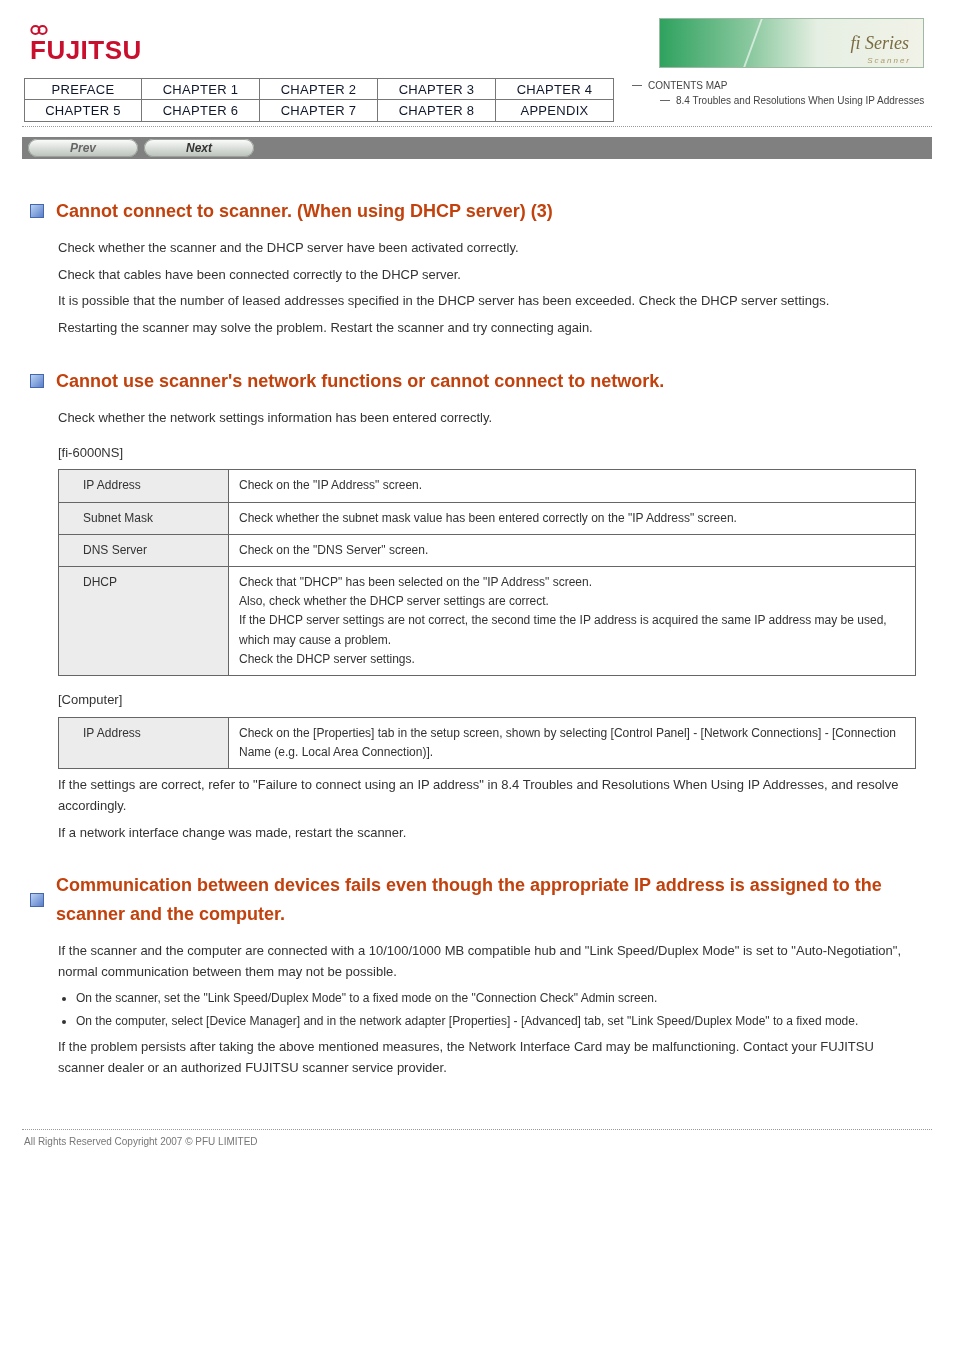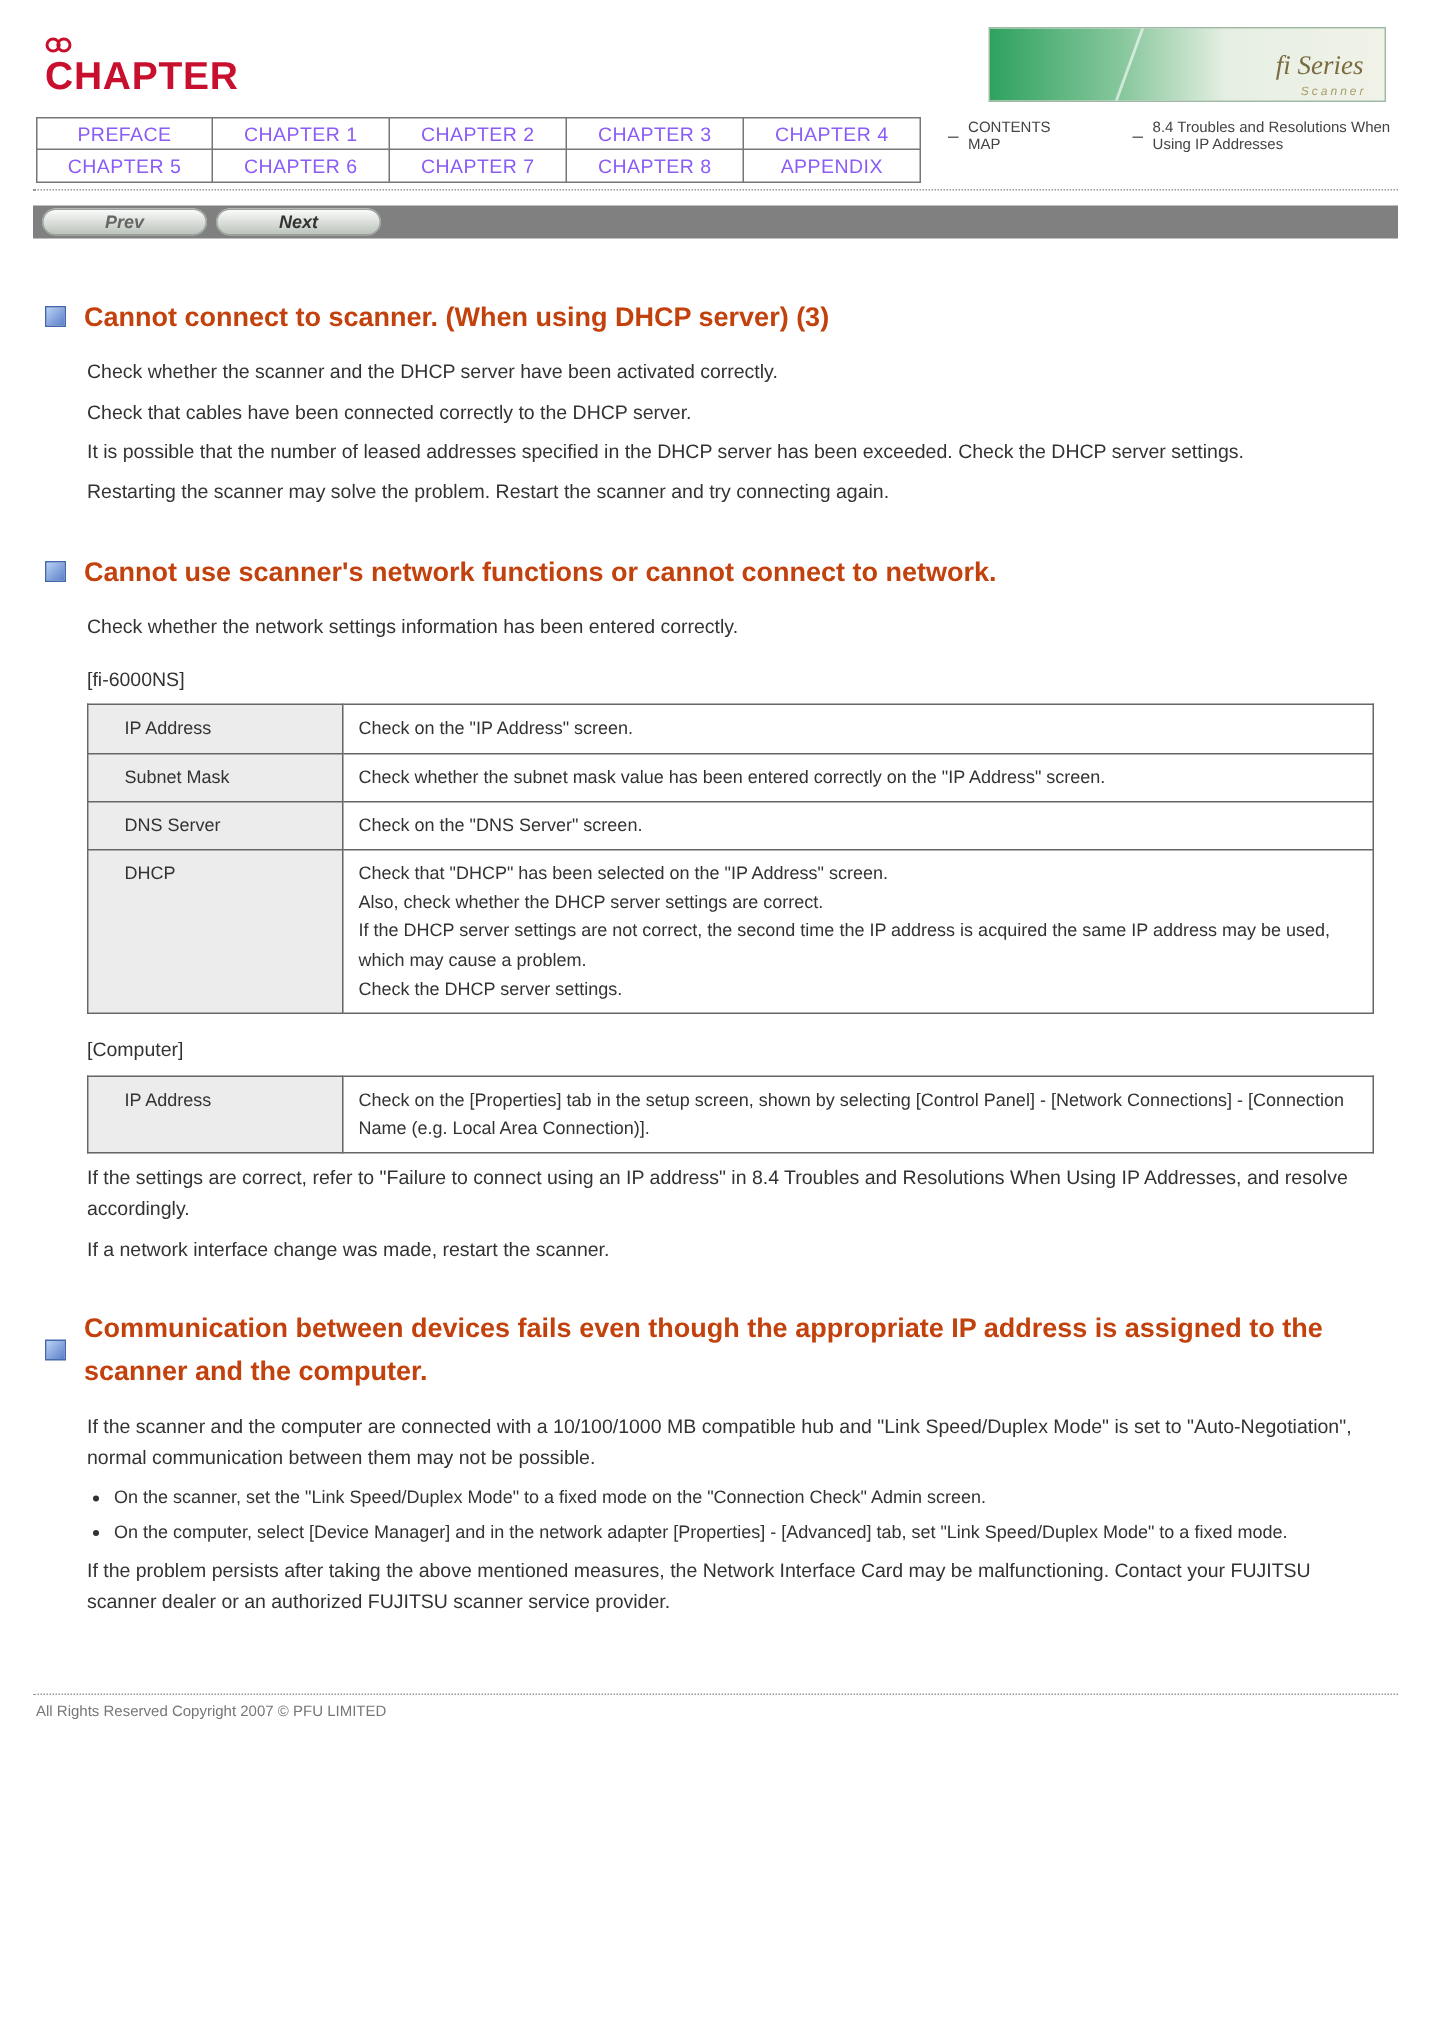--- a/index.html
+++ b/index.html
@@ -11,24 +11,24 @@
   .logo-dots { width:18px; height:18px; }
   .logo-text { font-weight:800; font-size:26px; letter-spacing:0.5px; color:#c8102e; font-family: sans-serif; }
   .fi-badge { width:265px; height:50px; border:1px solid #9fb9a4; background:linear-gradient(90deg,#2fa25f 0%,#8cc9a0 35%,#e6efe3 60%,#f1f2e8 100%); position:relative; display:flex; align-items:center; justify-content:flex-end; padding-right:14px; }
   .fi-badge-slash { position:absolute; left:35%; top:0; bottom:0; width:2px; background:rgba(255,255,255,0.6); transform:skewX(-20deg); }
   .fi-badge-text { font-style:italic; font-family:'Brush Script MT', cursive; color:#7a6b40; font-size:18px; }
   .fi-badge-sub { position:absolute; right:12px; bottom:2px; font-size:8px; font-style:italic; color:#a99b6a; letter-spacing:2px; }
 
   
   .nav-wrap { margin-top:10px; }
   .nav { display:flex; flex-wrap:wrap; width:600px; margin-left:24px; }
-  .nav-tab { width:118px; height:22px; border:1px solid #777; display:flex; align-items:center; justify-content:center; font-size:13px; color:#8b5cf6; font-family: Verdana, Geneva, sans-serif; letter-spacing:0.3px; background:#fff; cursor:pointer; }
+  .nav-tab { width:118px; height:22px; border:1px solid #777; display:flex; align-items:center; justify-content:center; font-size:13px; color:#0f172a; font-family: Verdana, Geneva, sans-serif; letter-spacing:0.3px; background:#fff; cursor:pointer; }
   .nav-tab + .nav-tab { border-left:none; }
   .nav-row2 .nav-tab { border-top:none; }
-  .nav-side { display:flex; flex-direction:row; gap:23px; }
+  .nav-side { display:flex; flex-direction:column; gap:4px; }
   .nav-side-row { display:flex; align-items:center; font-size:10px; color:#444; }
   .nav-side-row .lead { width:10px; height:1px; background:#666; margin-right:6px; }
   .nav-side-sub { margin-left:28px; }
   .nav-flex { display:flex; align-items:flex-start; }
   .hr-dotted { border:none; border-top:1px dotted #999; margin:4px 22px 0 22px; }
 
   
   .bar { height:22px; background:#808080; margin:10px 22px 0 22px; display:flex; align-items:center; padding-right:2px; }
   .pill { width:110px; height:18px; border-radius:9px; background:linear-gradient(#fefefe,#b8c0b8); display:flex; align-items:center; justify-content:center; font-style:italic; font-weight:bold; font-size:12px; color:#333; font-family: Verdana, Geneva, sans-serif; margin-left:6px; cursor:pointer; box-shadow:inset 0 0 0 1px #9aa09a; }
   .pill.prev { color:#666; }
@@ -52,21 +52,21 @@
 <body>
 
 <div class="hdr">
   <div class="logo">
     <div class="logo-top">
       <svg class="logo-dots" viewBox="0 0 20 20">
         <circle cx="6" cy="10" r="4.5" fill="none" stroke="#c8102e" stroke-width="2.2"></circle>
         <circle cx="14" cy="10" r="4.5" fill="none" stroke="#c8102e" stroke-width="2.2"></circle>
       </svg>
     </div>
-    <div class="logo-text">CHAPTER</div>
+    <div class="logo-text">FUJITSU</div>
   </div>
   <div class="fi-badge">
     <div class="fi-badge-slash"></div>
     <span class="fi-badge-text">fi Series</span>
     <span class="fi-badge-sub">Scanner</span>
   </div>
 </div>
 
 <div class="nav-wrap">
   <div class="nav-flex">

